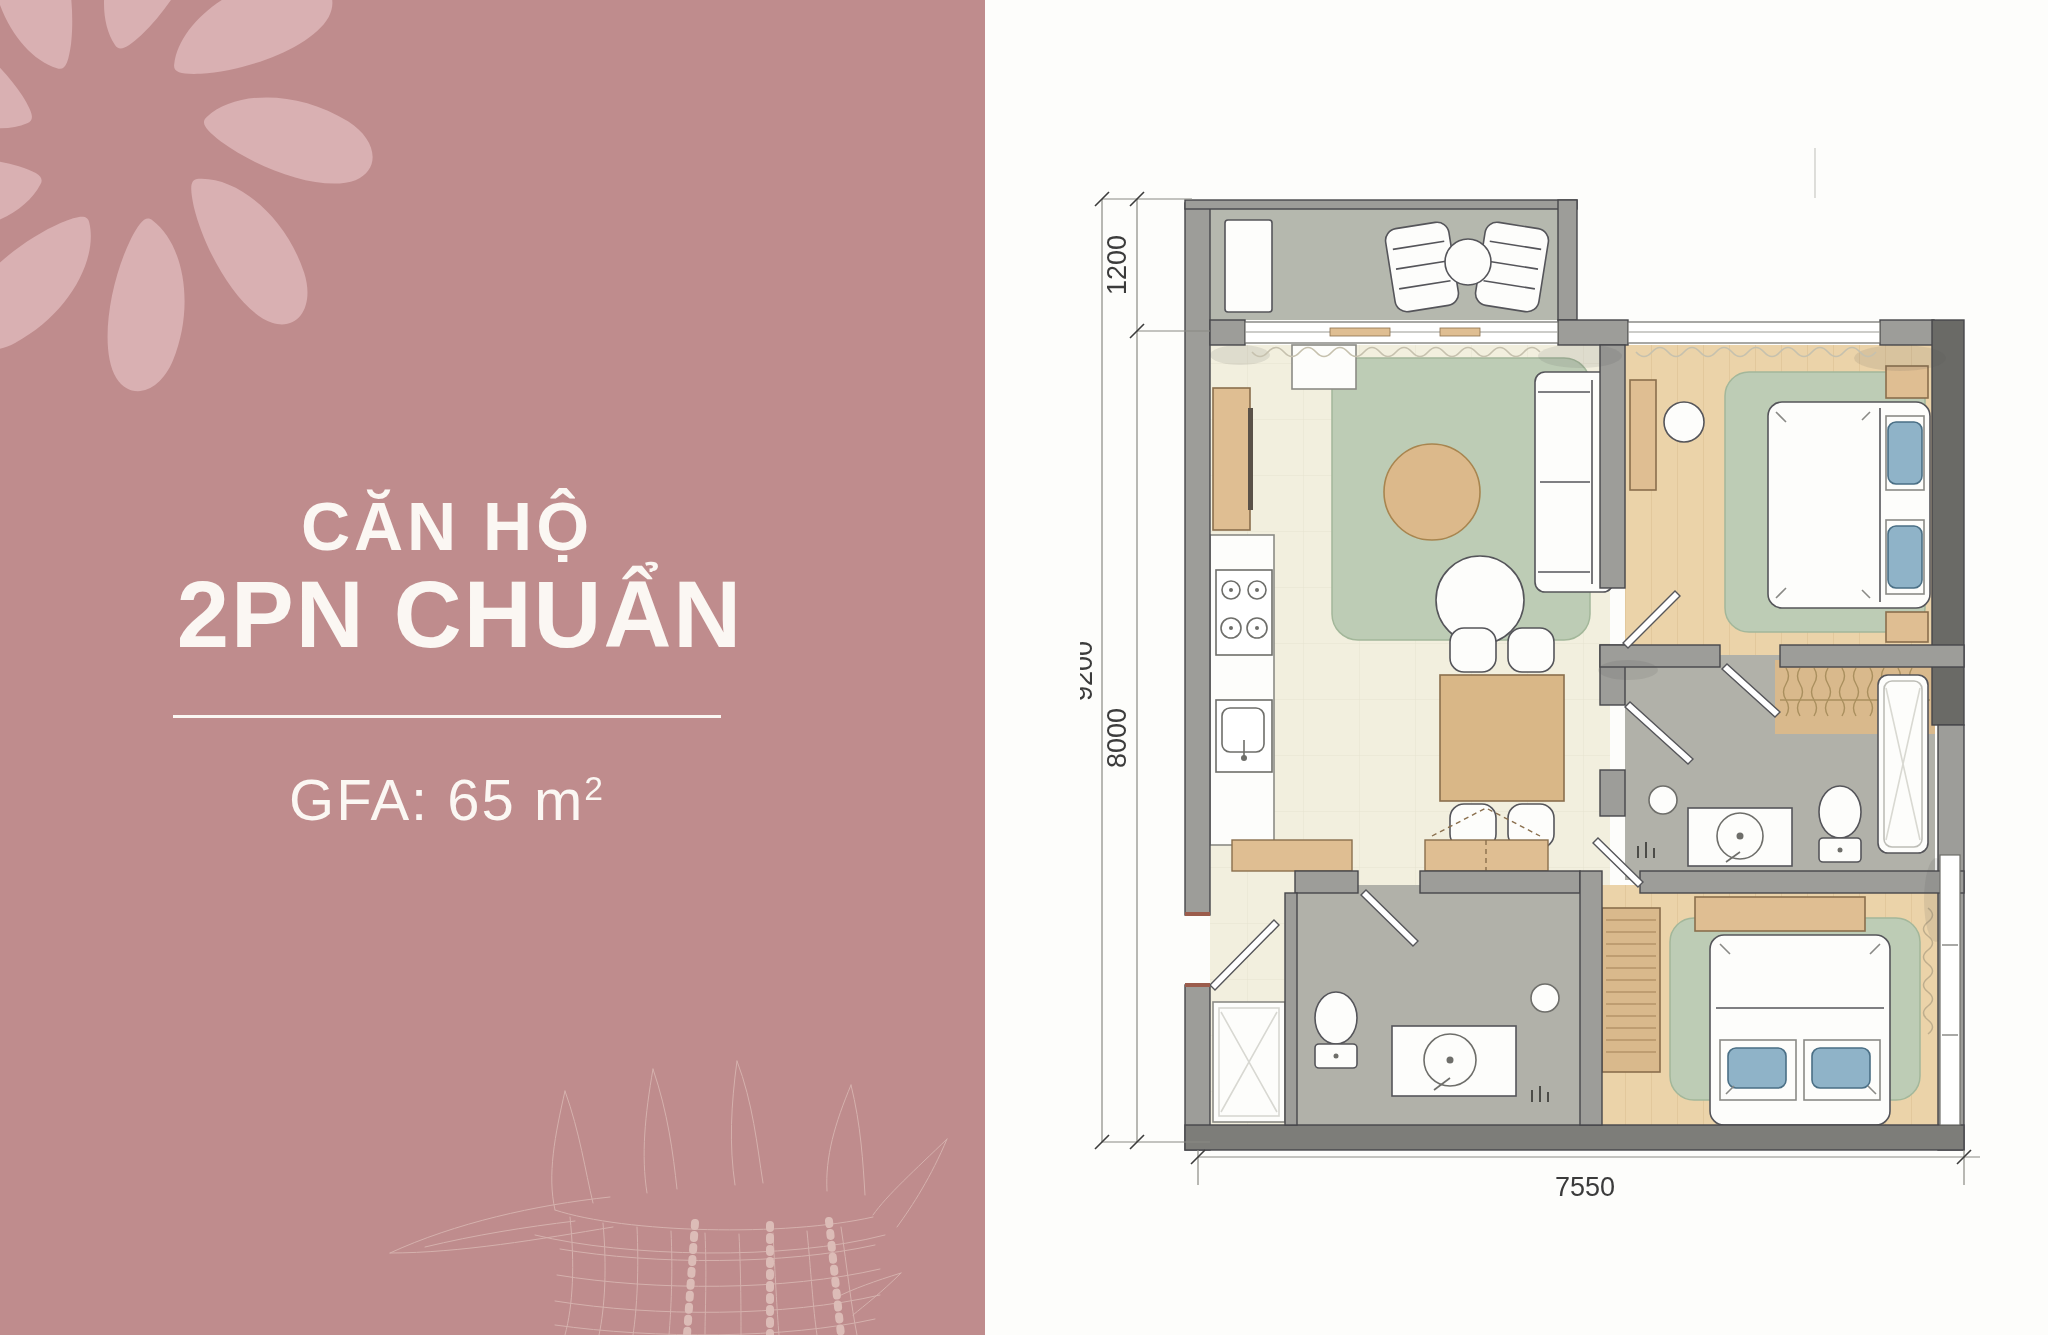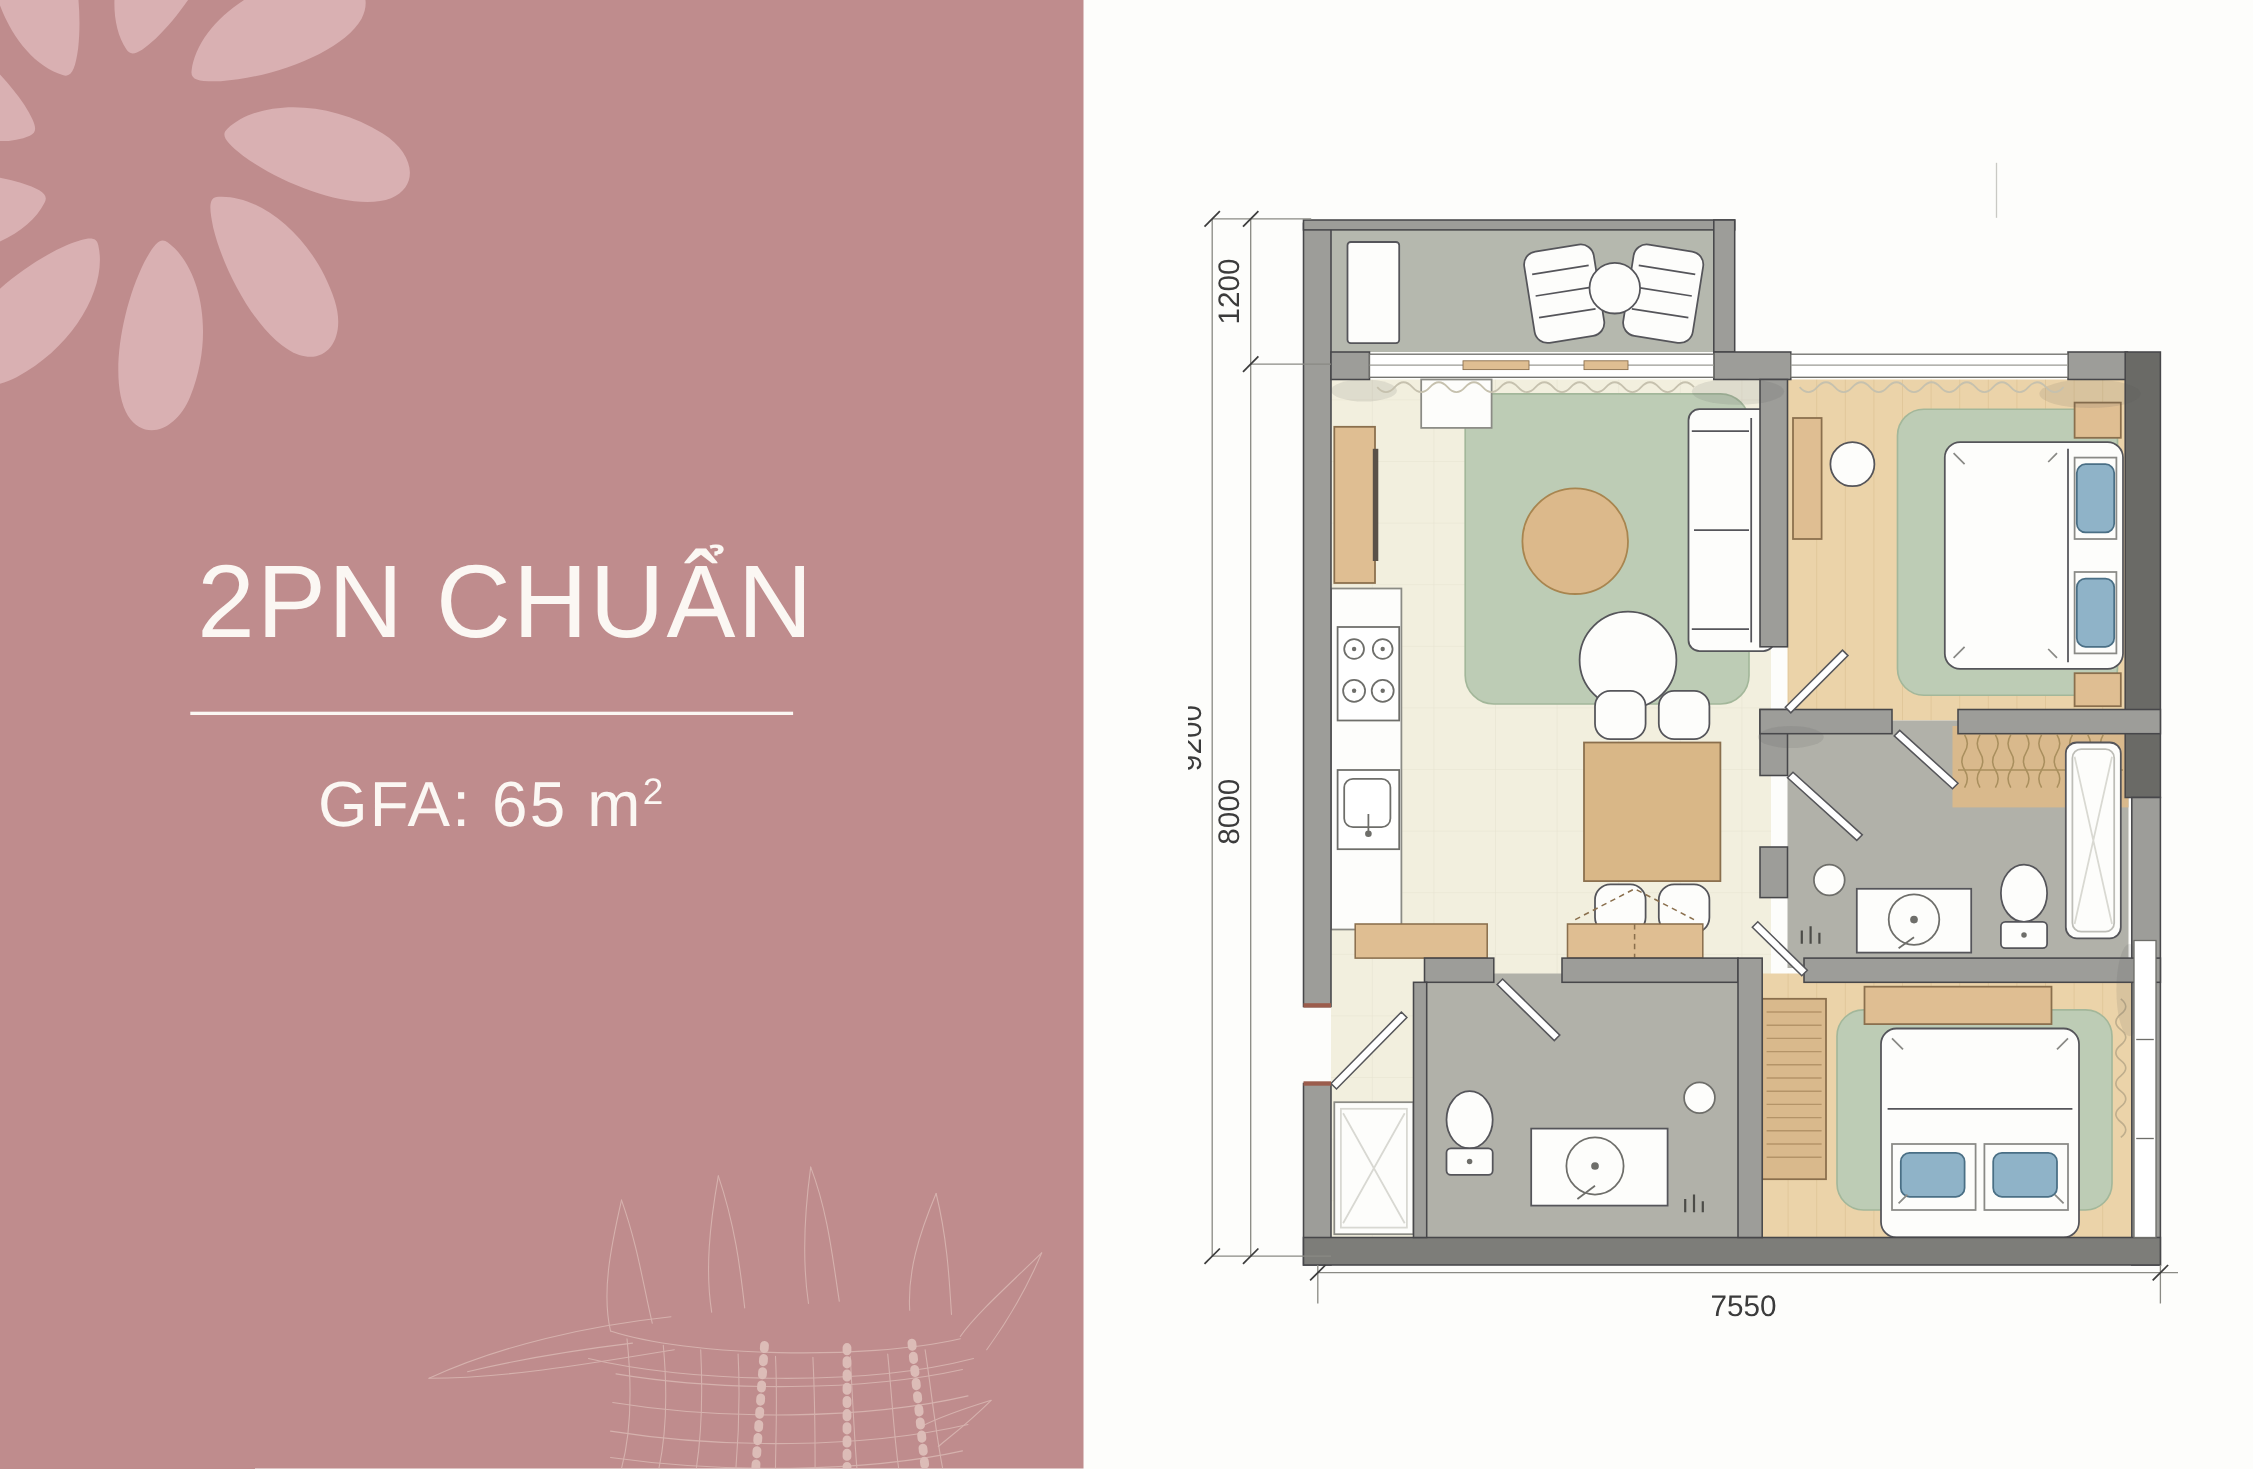--- a/index.html
+++ b/index.html
@@ -3,21 +3,21 @@
 <meta charset="utf-8">
 <style>
   html,body{margin:0;padding:0;}
   body{width:2048px;height:1335px;overflow:hidden;background:#fdfdfb;
        font-family:"Liberation Sans",sans-serif;position:relative;}
   .left-panel{position:absolute;left:0;top:0;width:985px;height:1335px;
        overflow:hidden;}
   .deco{position:absolute;pointer-events:none;}
   .title-block{position:absolute;top:492px;left:0;width:894px;text-align:center;}
   .t1{font-size:68px;font-weight:700;letter-spacing:4px;line-height:1.0;}
-  .t2{font-size:94px;font-weight:400;letter-spacing:2px;line-height:1.05;margin-top:6px;padding-left:26px;}
+  .t2{font-size:94px;font-weight:700;letter-spacing:2px;line-height:1.05;margin-top:6px;padding-left:26px;}
   .divider{width:548px;height:3px;margin:50px auto 0 auto;}
   .gfa{font-size:58px;font-weight:400;letter-spacing:2px;margin-top:48px;}
   .gfa sup{font-size:0.58em;vertical-align:super;}
   .plan-wrap{position:absolute;left:1080px;top:140px;width:960px;height:1120px;}
   svg text{font-family:"Liberation Sans","DejaVu Sans",sans-serif;}
 </style>
 </head>
 <body>
 
 <div class="left-panel" id="leftPanel" style="background: rgb(191, 140, 141);">
@@ -33,20 +33,21 @@
       <use href="#petal" transform="translate(203,185) rotate(145) scale(1.25)"></use>
       <use href="#petal" transform="translate(152,228) rotate(185) scale(1.25)"></use>
       <use href="#petal" transform="translate(84,228)  rotate(225) scale(1.25)"></use>
       <use href="#petal" transform="translate(33,185)  rotate(265) scale(1.25)"></use>
       <use href="#petal" transform="translate(21,119)  rotate(305) scale(1.25)"></use>
       <use href="#petal" transform="translate(55,61)   rotate(345) scale(1.25)"></use>
     </g>
   </svg>
 
   <div class="title-block" style="color: rgb(251, 247, 243);">
+    <div class="t1">CĂN HỘ</div>
     <div class="t2">2PN CHUẨN</div>
     <div class="divider" id="divider" style="background: rgb(251, 247, 243);"></div>
     <div class="gfa">
       <span>GFA: 65 m</span><sup>2</sup>
     </div>
   </div>
 
   <svg class="deco" style="left:225px;top:1005px" width="760" height="330" viewBox="0 0 760 330">
     <g id="shellGroup" fill="none" stroke-linecap="round" stroke="#d5b1ad">
 

